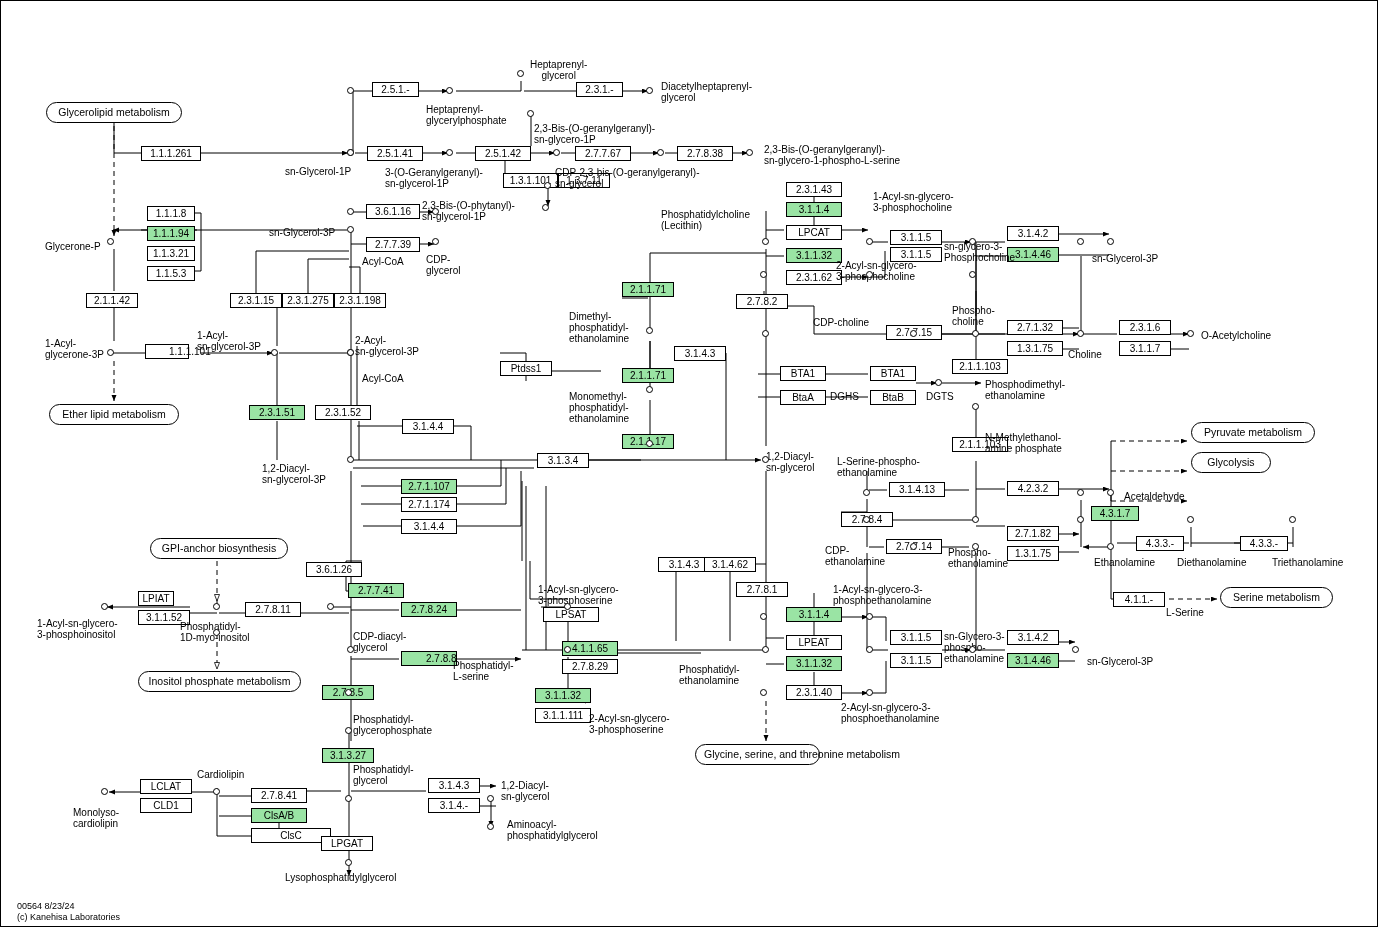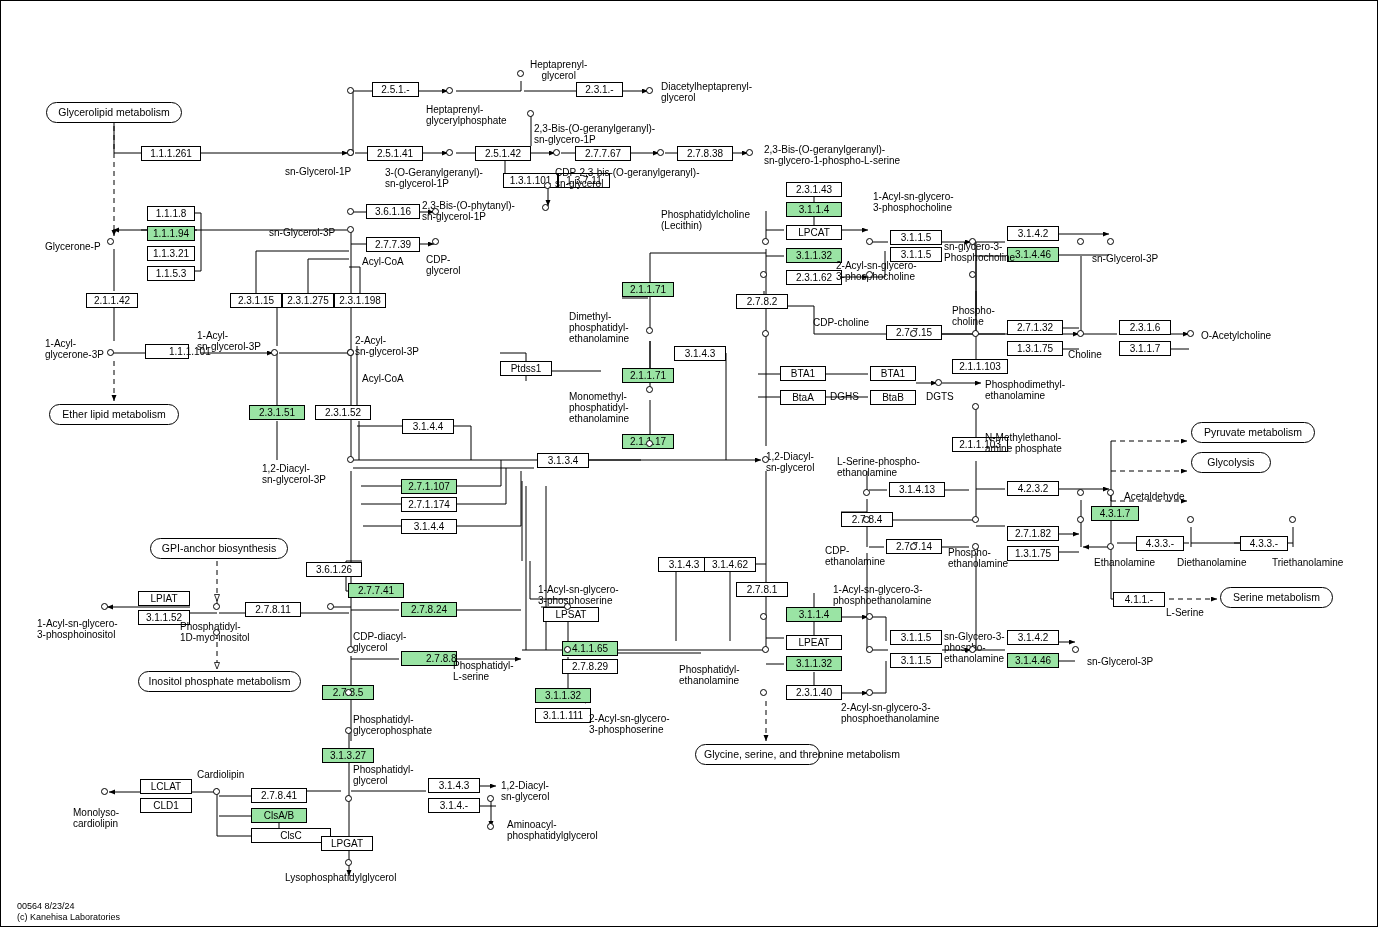--- a/index.html
+++ b/index.html
@@ -335,21 +335,21 @@
       <div class="enz" style="left: 1135px; top: 535px; width: 48px;">4.3.3.-</div>
       <div class="enz" style="left: 1239px; top: 535px; width: 48px;">4.3.3.-</div>
       <div class="enz" style="left: 400px; top: 496px; width: 56px;">2.7.1.174</div>
       <div class="enz" style="left: 1006px; top: 545px; width: 52px;">1.3.1.75</div>
       <div class="enz" style="left: 400px; top: 518px; width: 56px;">3.1.4.4</div>
       <div class="enz" style="left: 885px; top: 538px; width: 56px;">2.7.7.14</div>
       <div class="enz" style="left: 305px; top: 561px; width: 56px;">3.6.1.26</div>
       <div class="enz" style="left: 657px; top: 556px; width: 52px;">3.1.4.3</div>
       <div class="enz" style="left: 703px; top: 556px; width: 52px;">3.1.4.62</div>
       <div class="enz" style="left: 1112px; top: 591px; width: 52px;">4.1.1.-</div>
-      <div class="enz" style="left: 137px; top: 590px; width: 52px;">LPIAT</div>
+      <div class="enz" style="left: 137px; top: 590px; width: 36px;">LPIAT</div>
       <div class="enz" style="left: 244px; top: 601px; width: 56px;">2.7.8.11</div>
       <div class="enz green" style="left: 347px; top: 582px; width: 56px;">2.7.7.41</div>
       <div class="enz" style="left: 542px; top: 606px; width: 56px;">LPSAT</div>
       <div class="enz" style="left: 735px; top: 581px; width: 52px;">2.7.8.1</div>
       <div class="enz green" style="left: 785px; top: 606px; width: 56px;">3.1.1.4</div>
       <div class="enz" style="left: 137px; top: 609px; width: 52px;">3.1.1.52</div>
       <div class="enz green" style="left: 400px; top: 601px; width: 56px;">2.7.8.24</div>
       <div class="enz" style="left: 785px; top: 634px; width: 56px;">LPEAT</div>
       <div class="enz" style="left: 889px; top: 629px; width: 52px;">3.1.1.5</div>
       <div class="enz" style="left: 1006px; top: 629px; width: 52px;">3.1.4.2</div>

